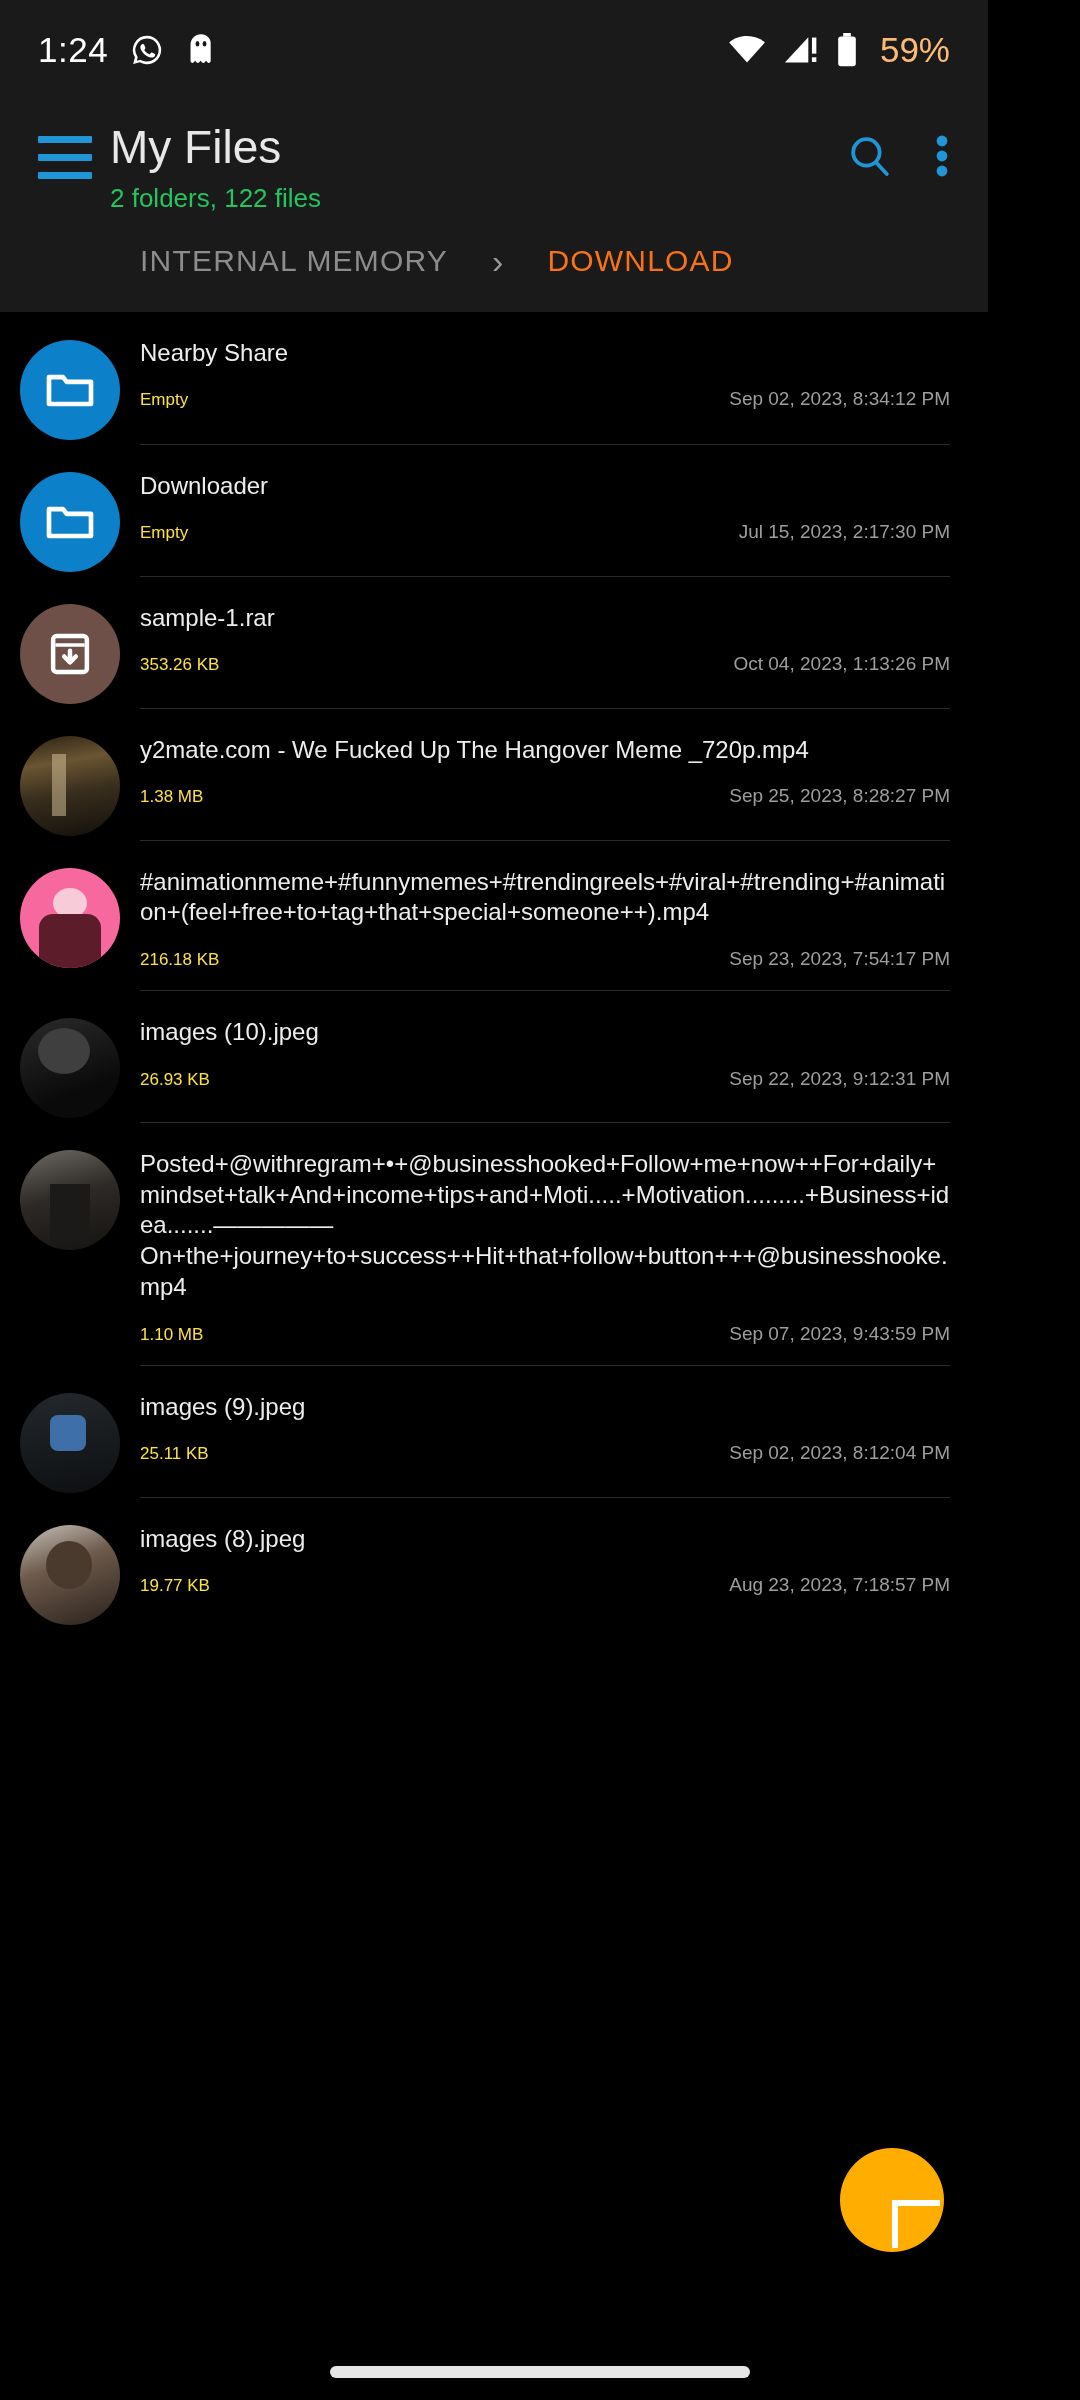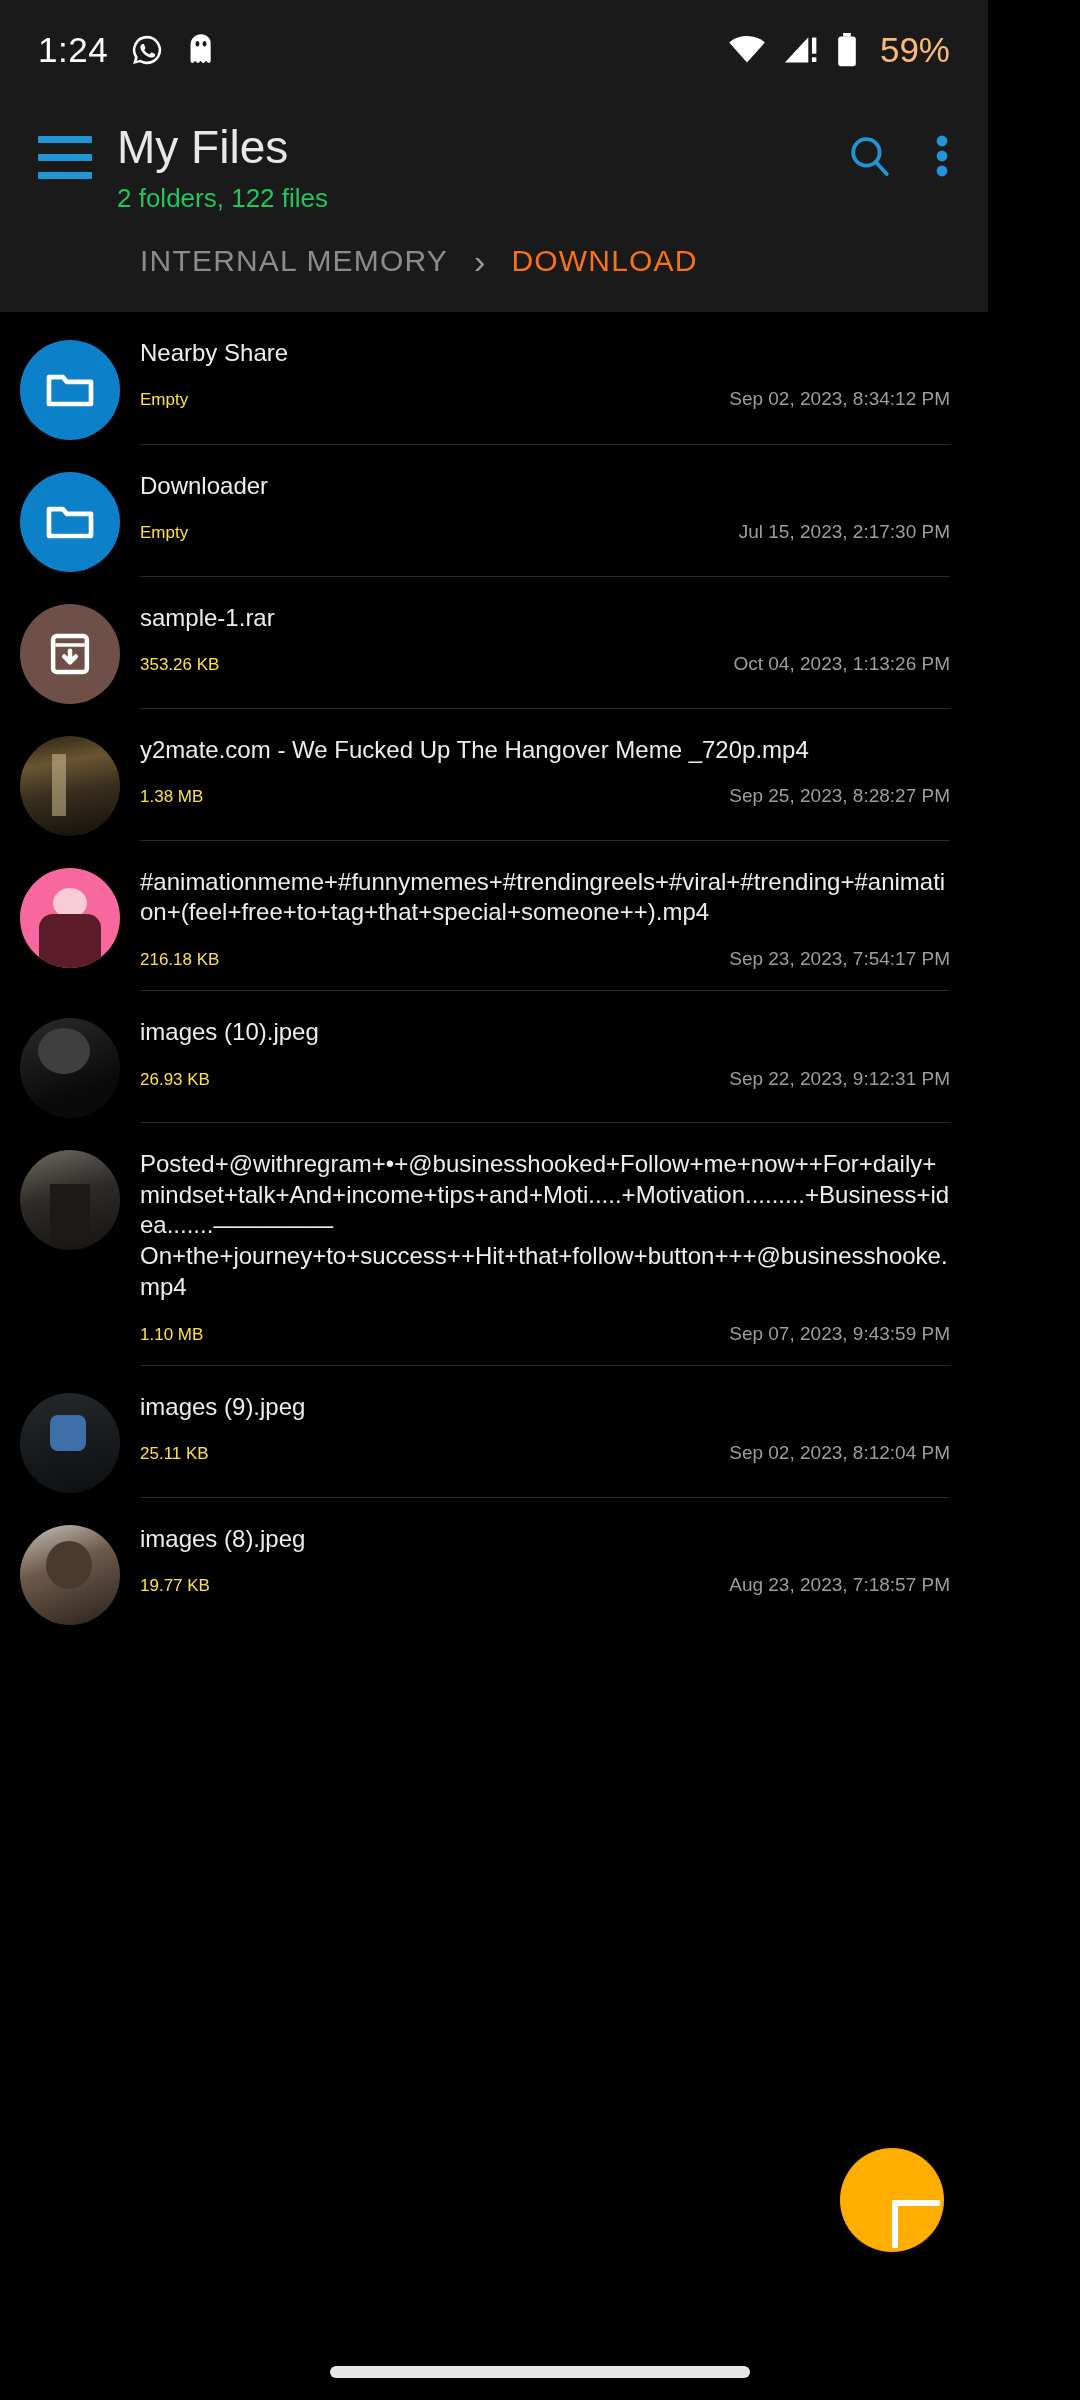--- a/index.html
+++ b/index.html
@@ -23,29 +23,29 @@
   .ic{display:block;}
 
   
   .appbar{
     background:#1A1A1A; padding:22px 38px 0 38px;
     display:flex; align-items:flex-start;
   }
   .hamburger{width:54px;margin-top:14px;cursor:pointer;}
   .hamburger span{display:block;height:7px;background:#2196D6;border-radius:1px;margin-bottom:11px;}
   .hamburger span:last-child{margin-bottom:0;}
-  .titles{margin-left:25px;flex:1;}
+  .titles{margin-left:18px;flex:1;}
   .app-title{color:#E8E8E8;font-size:46px;font-weight:400;line-height:1.1;}
   .app-sub{color:#22c55e;font-size:26px;margin-top:10px;}
   .appbar-actions{display:flex;align-items:center;gap:40px;margin-top:10px;}
 
   
   .crumbs{
     background:#1A1A1A; padding:30px 38px 34px 140px;
-    display:flex; align-items:center; gap:26px;
+    display:flex; align-items:center; gap:44px;
   }
   .crumb{font-size:30px;letter-spacing:1.2px;color:#8C8C8C;white-space:nowrap;}
   .crumb.active{color:#f97316;}
   .crumb-sep{color:#9A9A9A;font-size:34px;line-height:1;}
 
   
   .list{background:#000;}
   .row{display:flex;align-items:flex-start;padding:0 38px 0 0;position:relative;}
   .thumbwrap{width:140px;min-width:140px;display:flex;justify-content:center;padding-top:28px;}
   .thumb{width:100px;height:100px;border-radius:50%;overflow:hidden;

